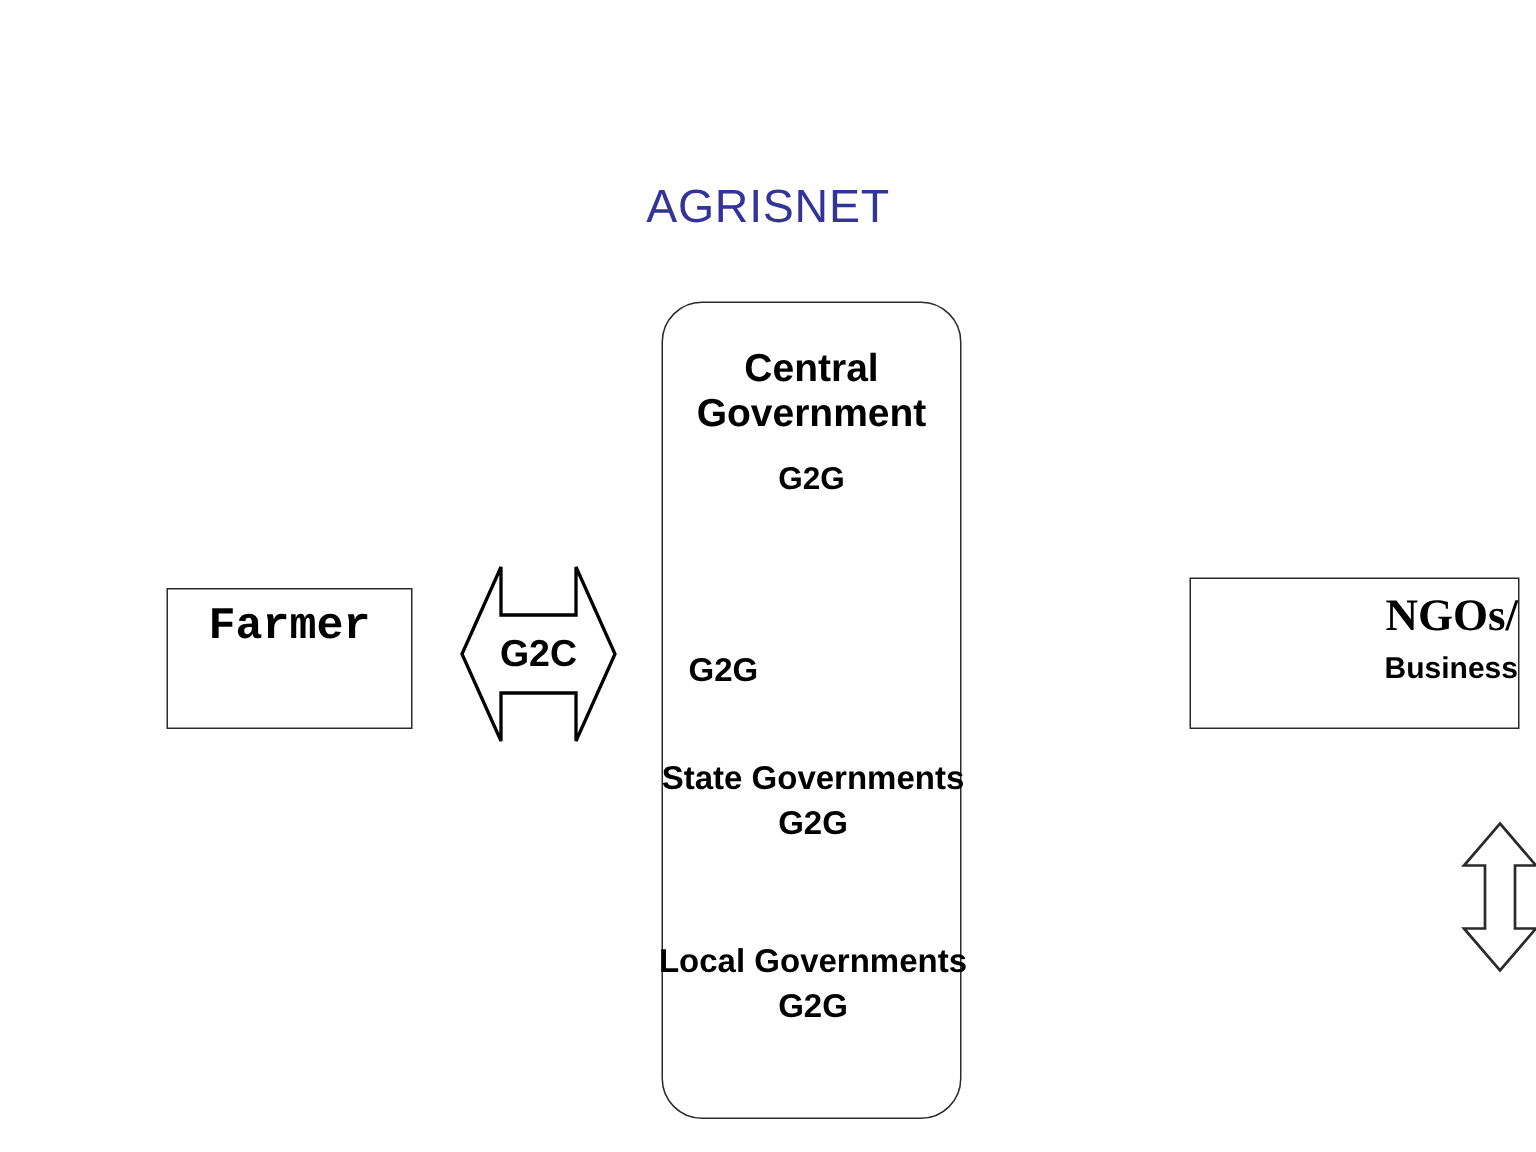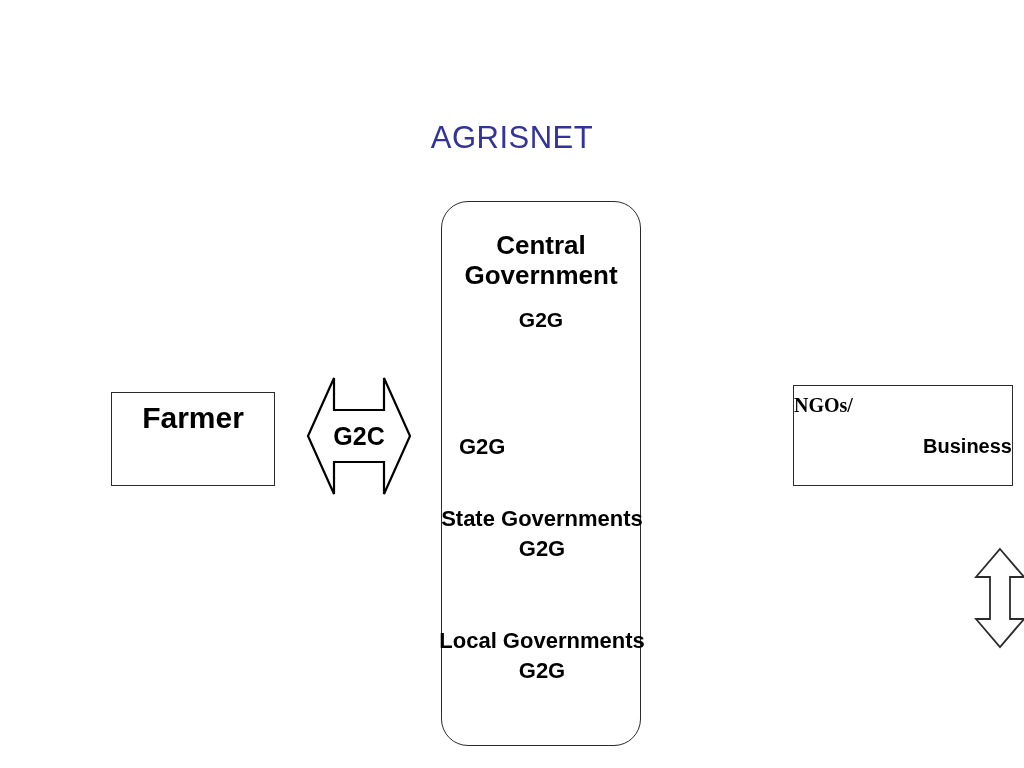--- a/index.html
+++ b/index.html
@@ -44,42 +44,42 @@
     top: 392px;
     width: 164px;
     height: 94px;
   }
   .farmer-label {
     position: absolute;
     left: 0;
     top: 8px;
     width: 100%;
     text-align: center;
-    font-family: Liberation Sans, sans-serif;
+    font-family: Liberation Mono, monospace;
     font-weight: bold;
     font-size: 30px;
     color: #000000;
     white-space: nowrap;
   }
 
   .box-ngos {
     left: 793px;
     top: 385px;
     width: 220px;
     height: 101px;
   }
   .ngos-label {
     position: absolute;
     left: 0;
     top: 8px;
     width: 100%;
-    text-align: left;
+    text-align: right;
     font-family: "Liberation Serif", serif;
     font-weight: bold;
-    font-size: 20px;
+    font-size: 30px;
     color: #000000;
     white-space: nowrap;
   }
   .business-label {
     position: absolute;
     left: 0;
     top: 49px;
     width: 100%;
     text-align: right;
     font-family: "Liberation Sans", sans-serif;

